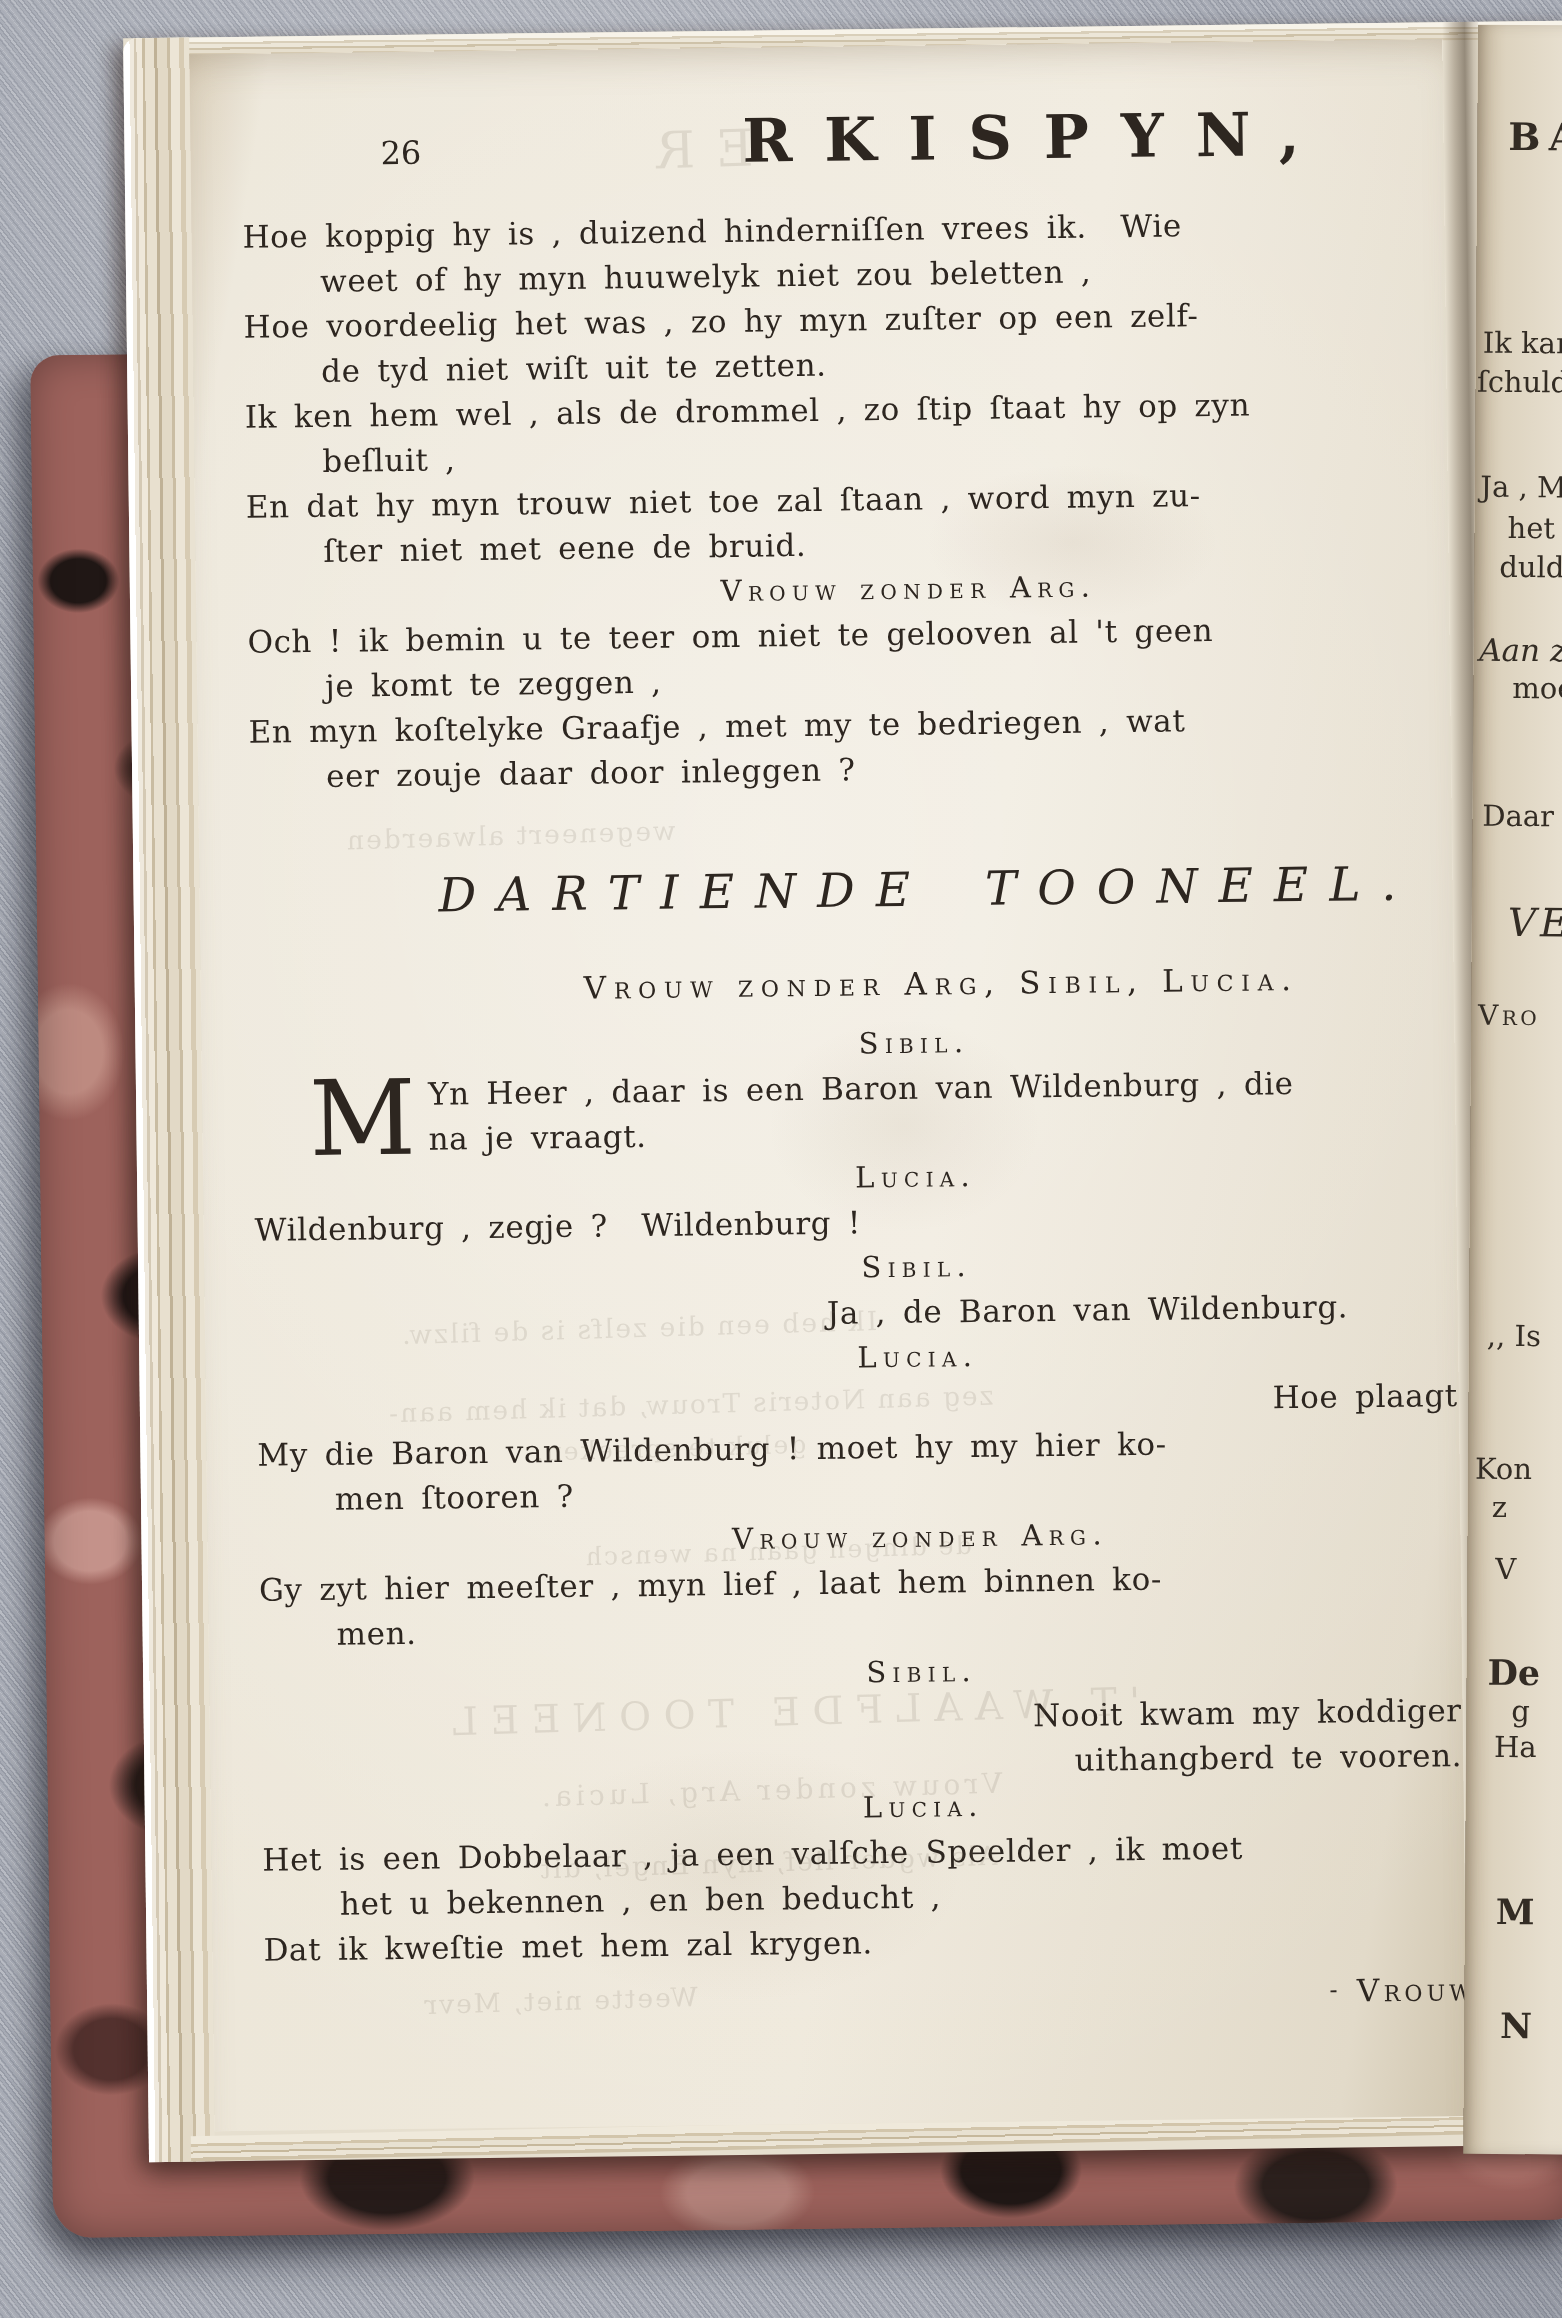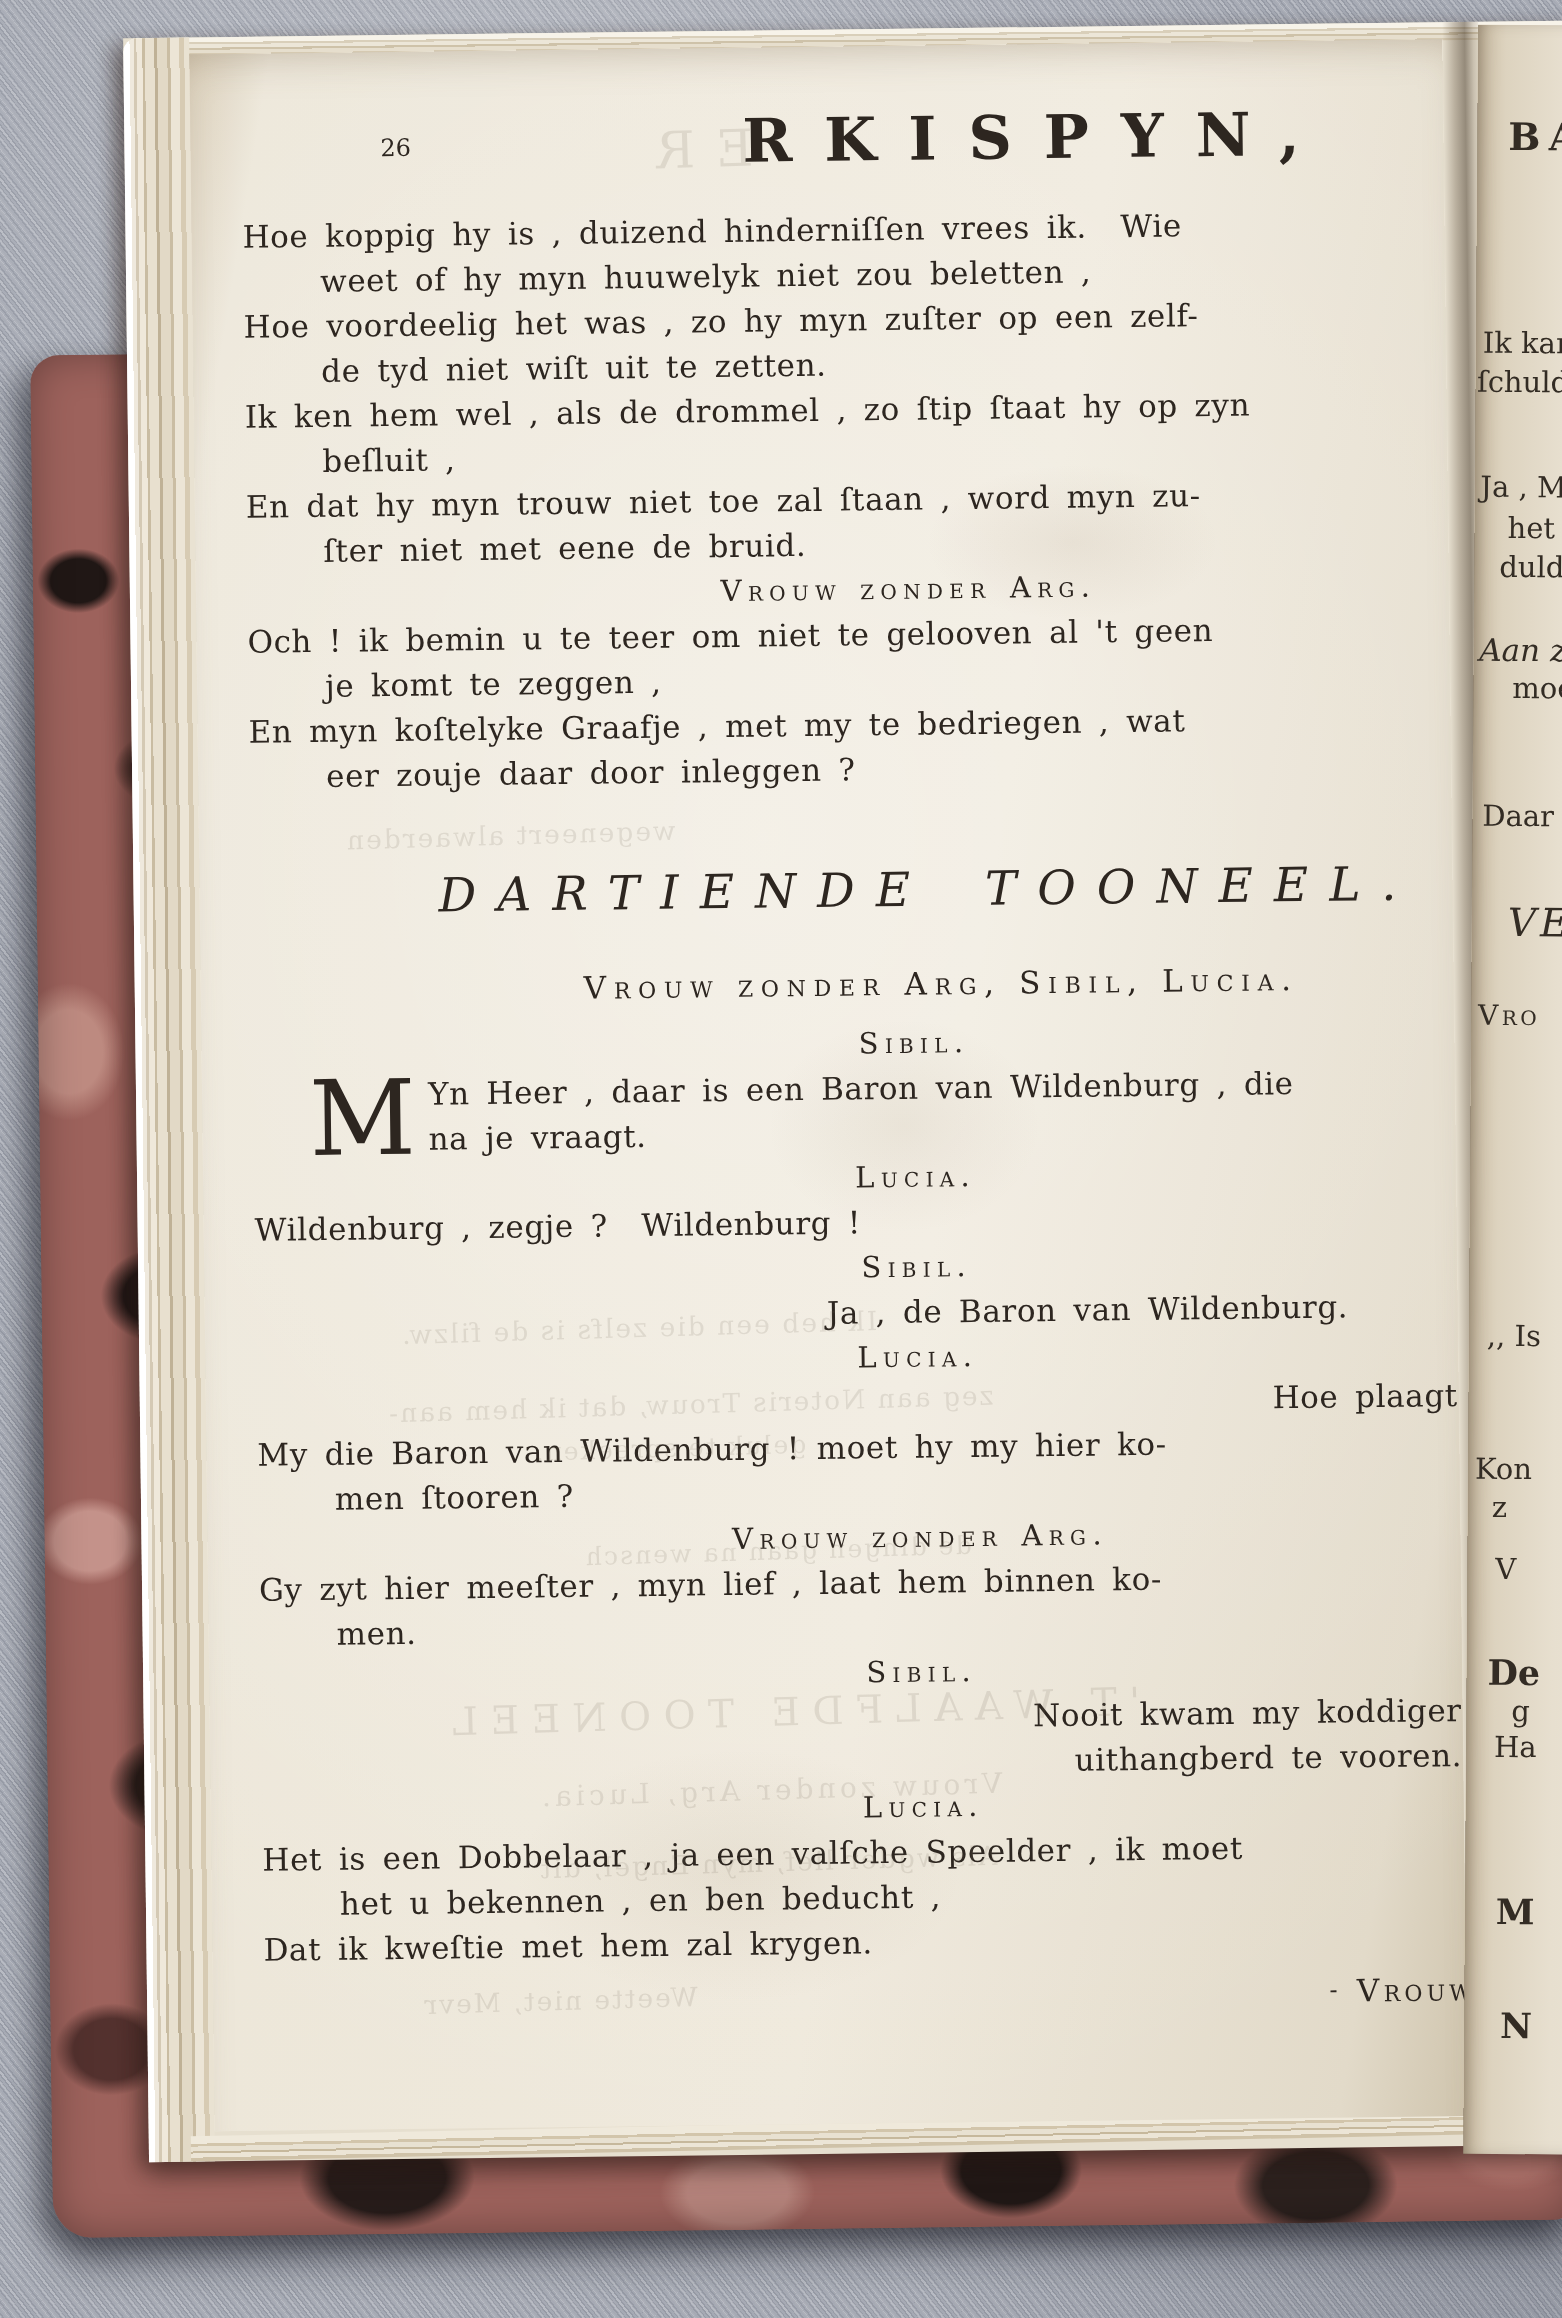--- a/index.html
+++ b/index.html
@@ -80,21 +80,21 @@
   .recto{
     position:absolute; left:1355px; top:2.8px; width:157px; height:2129px;
     transform:rotate(1.1deg); transform-origin:top left;
     color:#332c24;
     background:linear-gradient(90deg,#cdbfa6 0,#ddd3bf 18%,#e7dfcf 55%,#ebe4d6 100%);
     box-shadow:inset 9.7px 0 18px -8.4px rgba(70,55,38,0.55);
     overflow:hidden;
   }
   
   .header-row{position:relative; height:82px; margin-bottom:18px;}
-  .pagenum{position:absolute; left:139px; top:21px; font-size:24px;}
+  .pagenum{position:absolute; left:139px; top:21px; font-size:32px;}
   .running-header{
     position:absolute; left:68%; top:-2.8px; transform:translateX(-50%);
     font-size:60px; font-weight:bold; letter-spacing:32px; white-space:nowrap;
   }
   .bl{font-size:31px; line-height:45px; height:45px; white-space:nowrap; letter-spacing:0.6px; word-spacing:6.3px;}
   .indent{padding-left:77px;}
   .mid{padding-left:571px;}
   .right{text-align:right; margin-right:-31px;}
   .speaker{
     text-align:center; padding-left:153px; font-variant:small-caps;

